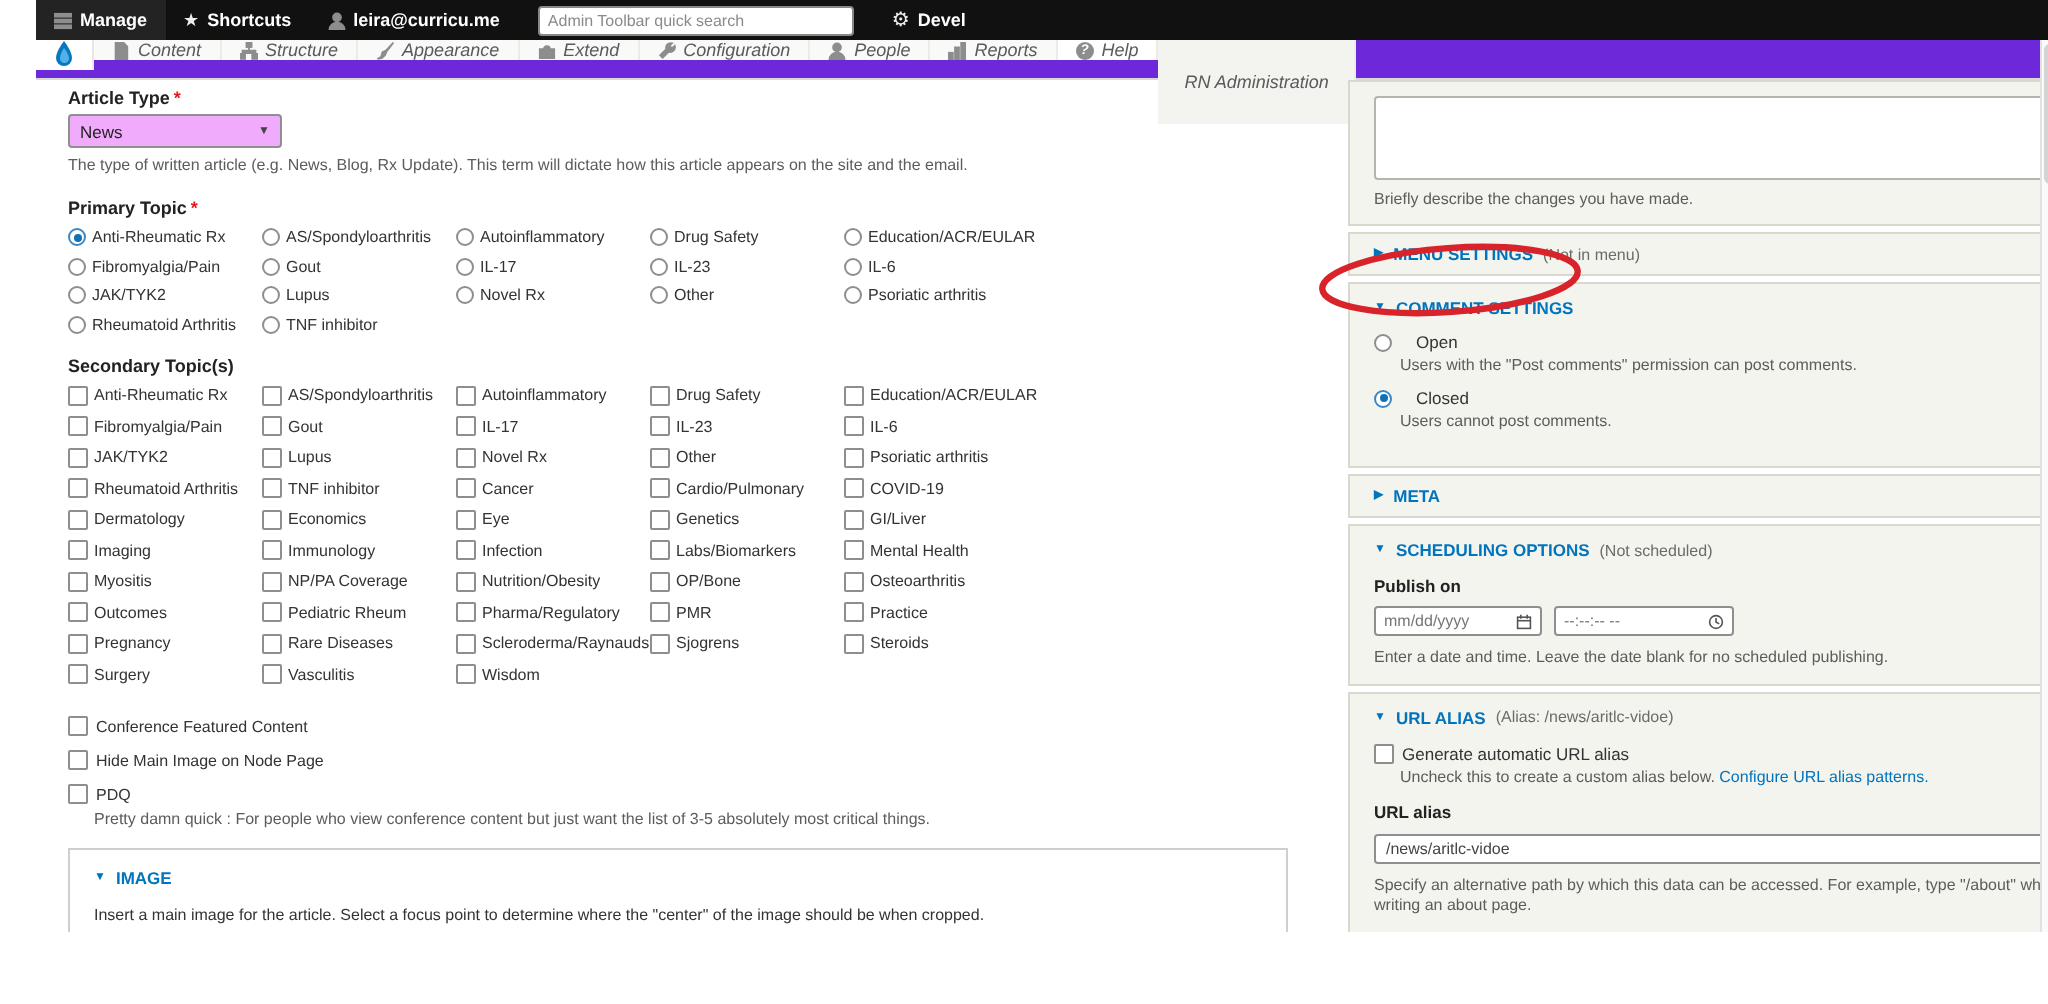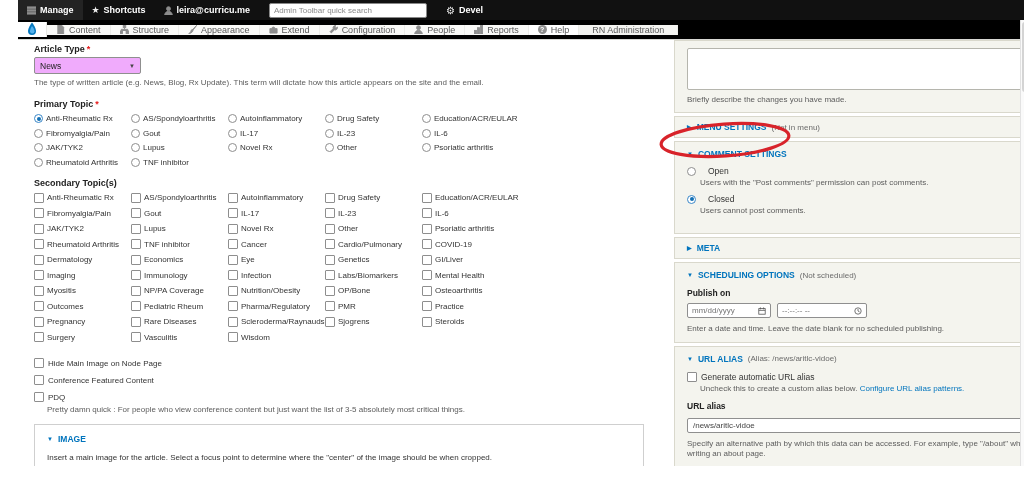--- a/index.html
+++ b/index.html
@@ -12,28 +12,28 @@
              display:flex;align-items:center;color:#fff;font-size:9px;font-weight:bold;}
   .abar-item{display:flex;align-items:center;gap:4px;padding:0 9px;height:20px;white-space:nowrap;}
   .abar-item.manage{background:#232323;}
   .admin-search{width:148px;height:13px;margin:0 10px;border:1px solid #888;border-radius:2px;
                 font-size:8px;padding:0 4px;font-family:"Liberation Sans",sans-serif;color:#444;background:#fff;}
   .admin-search::placeholder{color:#8a8a8a;}
   .gear-icon::before{content:"\2699";font-size:10px;color:#eee;font-weight:normal;}
   .star-icon::before{content:"\2605";font-size:9px;color:#eee;font-weight:normal;}
 
   
-  .menu-bar{position:absolute;left:0;top:20px;width:1002px;height:19px;background:#000000;
-            border-bottom:1px solid #d8d8d4;display:flex;align-items:center;font-size:9px;color:#5a5a5a;}
+  .menu-bar{position:absolute;left:0;top:20px;width:1002px;height:19px;background:#6d28d9;
+            border-bottom:1px solid #d8d8d4;display:flex;align-items:flex-start;font-size:9px;color:#5a5a5a;font-style:italic;}
   .logo-tile{width:28px;display:flex;align-items:center;justify-content:center;background:#fff;
              border-right:1px solid #e7e7e4;}
   .menu-item{display:flex;align-items:center;gap:4px;padding:0 9px;border-right:1px solid #ebebe8;
              white-space:nowrap;background:#f9f9f7;}
   .menu-item.active{background:#fff;}
-  .menu-item.rn{background:#f3f3f0;padding:0 13px;}
+  .menu-item.rn{background:#f3f3f0;padding:16px 13px;}
   .menu-bar .filler{flex:1;background:#fff;}
   .micon{width:9px;height:9px;flex:none;}
   .micon *{fill:#8d8d8d;stroke:#8d8d8d;}
   .qmark{width:9px;height:9px;border-radius:50%;background:#8d8d8d;color:#fff;font-size:7px;font-weight:bold;
          display:flex;align-items:center;justify-content:center;flex:none;}
 
   
   .main{position:absolute;left:16px;top:44px;width:610px;}
   .lbl{font-size:9px;font-weight:bold;color:#222;margin-bottom:3px;}
   .req{color:#e51919;margin-left:2px;}
@@ -540,29 +540,29 @@
             <span>Wisdom</span>
           </div>
         </div>
     </div>
 
     <div class="flags">
 
         <div class="flag-wrap">
           <div class="flag-row">
             <span class="cb"></span>
-            <span>Hide Main Image on Node Page</span>
+            <span>Conference Featured Content</span>
           </div>
 
         </div>
 
         <div class="flag-wrap">
           <div class="flag-row">
             <span class="cb"></span>
-            <span>Conference Featured Content</span>
+            <span>Hide Main Image on Node Page</span>
           </div>
 
         </div>
 
         <div class="flag-wrap">
           <div class="flag-row">
             <span class="cb"></span>
             <span>PDQ</span>
           </div>
           <div class="flag-help">Pretty damn quick : For people who view conference content but just want the list of 3-5 absolutely most critical things.</div>

